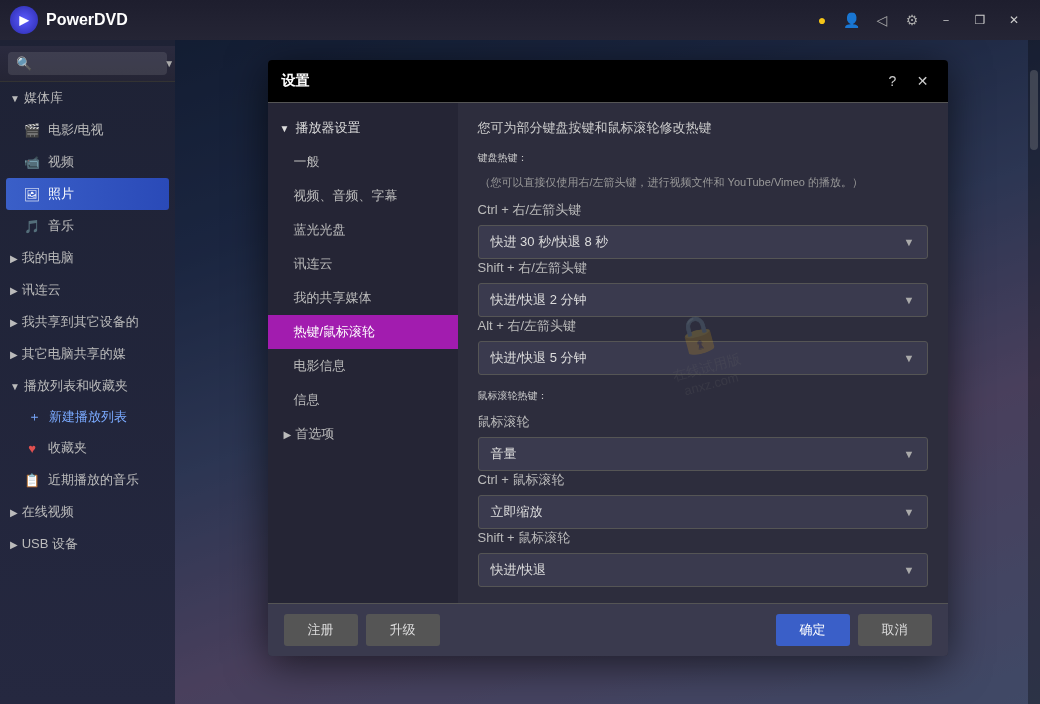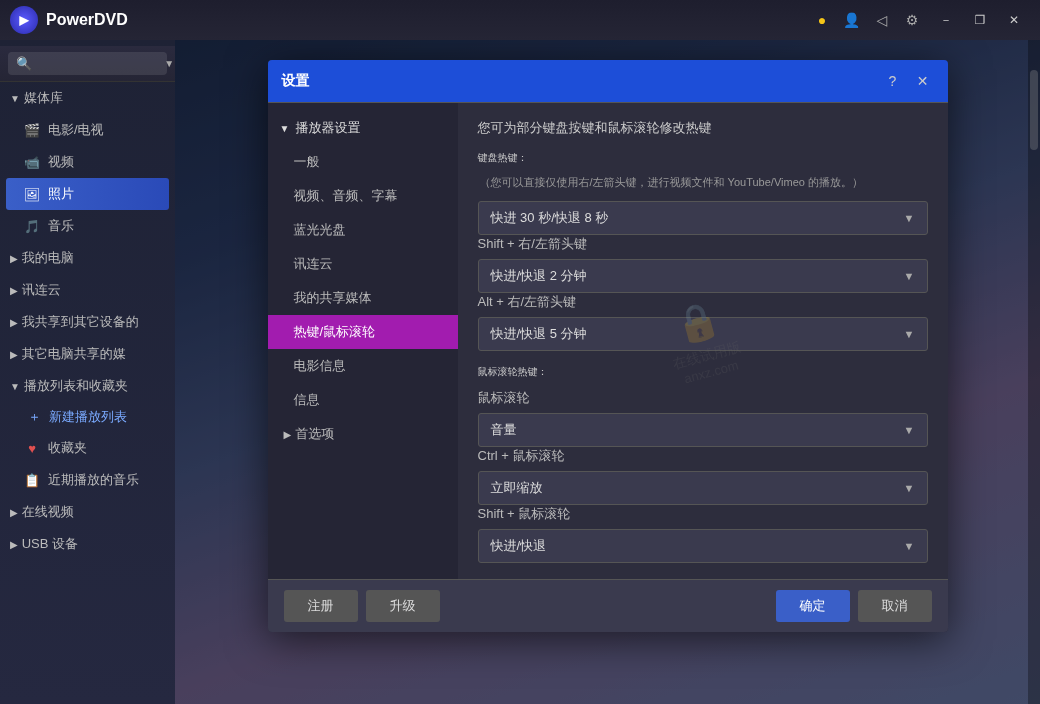--- a/index.html
+++ b/index.html
@@ -221,21 +221,21 @@
     .settings-dialog {
       width: 680px;
       background: #2d2d3d;
       border-radius: 4px;
       box-shadow: 0 8px 40px rgba(0,0,0,0.6);
       display: flex;
       flex-direction: column;
       overflow: hidden;
     }
     .dialog-title-bar {
-      background: #1d4ed8;
+      background: #000000;
       padding: 10px 14px;
       display: flex;
       align-items: center;
       border-bottom: 1px solid #555;
     }
     .dialog-title {
       flex: 1;
       color: #fff;
       font-size: 14px;
       font-weight: bold;
@@ -539,20 +539,21 @@
                 <span>首选项</span>
               </div>
             </div>
 
             <div class="dialog-panel" style="position:relative;">
               <p class="panel-desc">您可为部分键盘按键和鼠标滚轮修改热键</p>
 
               <div class="section-label">键盘热键：</div>
               <p class="small-note">（您可以直接仅使用右/左箭头键，进行视频文件和 YouTube/Vimeo 的播放。）</p>
 
+              <div class="key-label">Ctrl + 右/左箭头键</div>
               <div class="dropdown-row">
                 <div class="dropdown-select">
                   <span>快进 30 秒/快退 8 秒</span>
                   <span class="dropdown-arrow">▼</span>
                 </div>
               </div>
 
               <div class="key-label">Shift + 右/左箭头键</div>
               <div class="dropdown-row">
                 <div class="dropdown-select">

